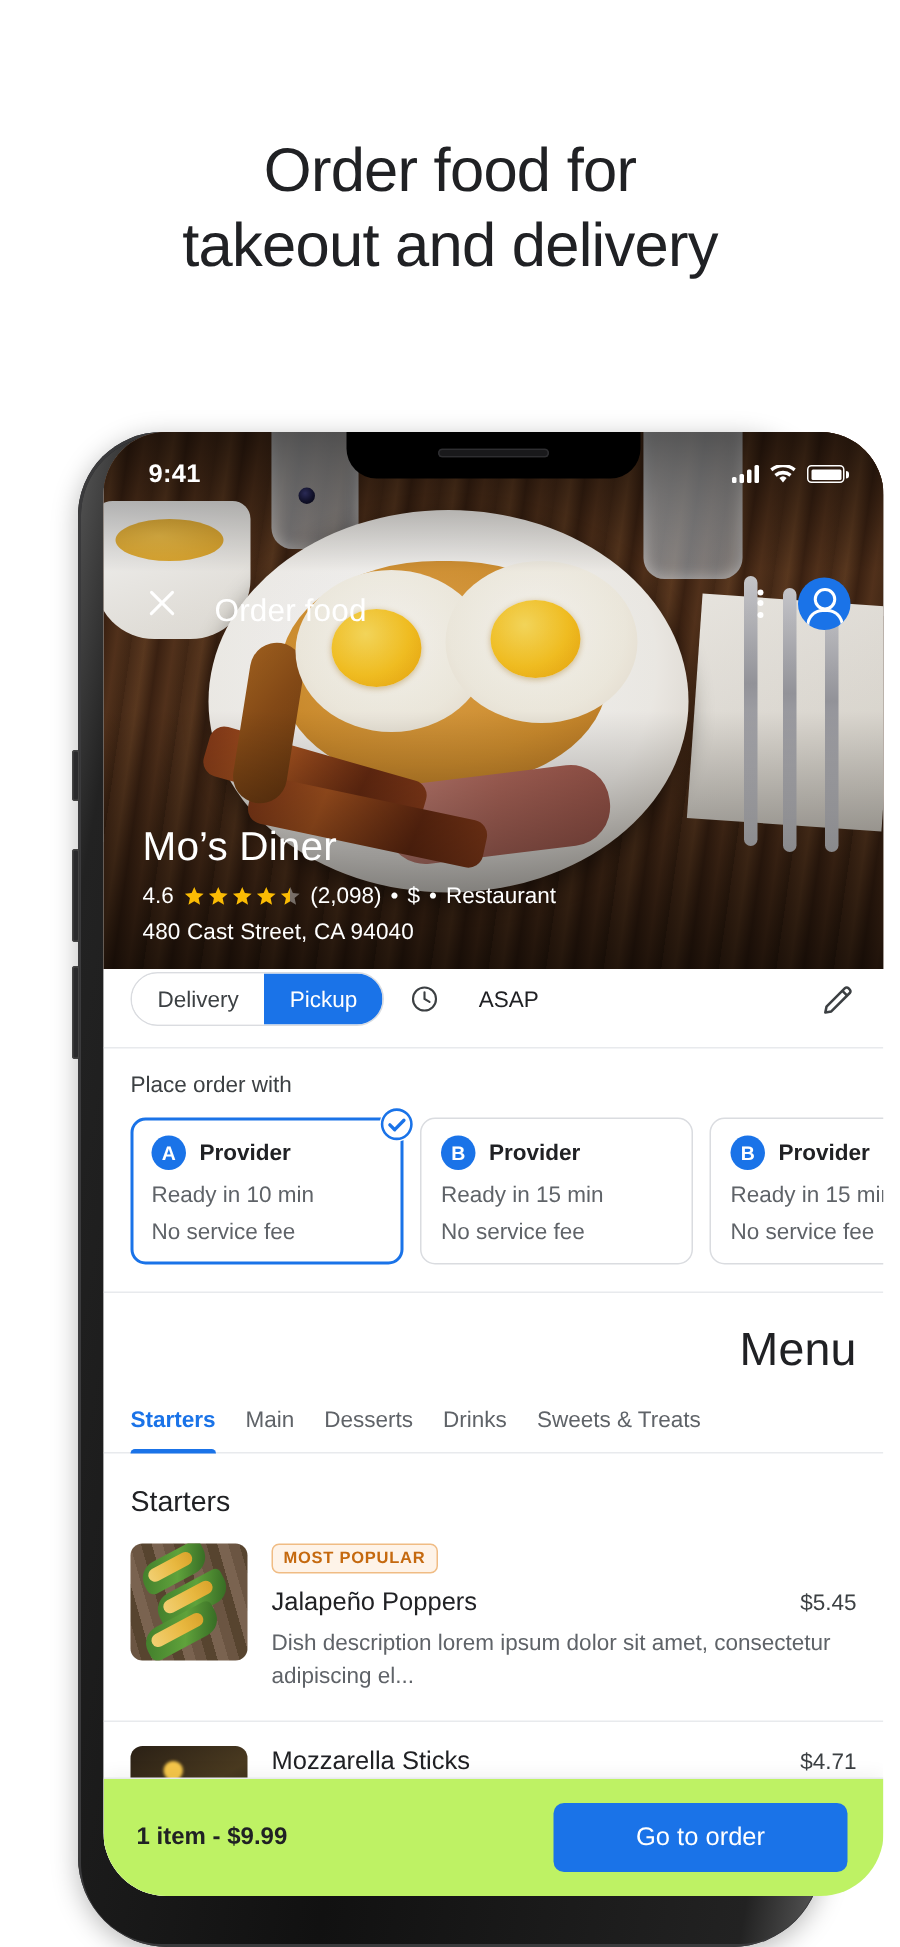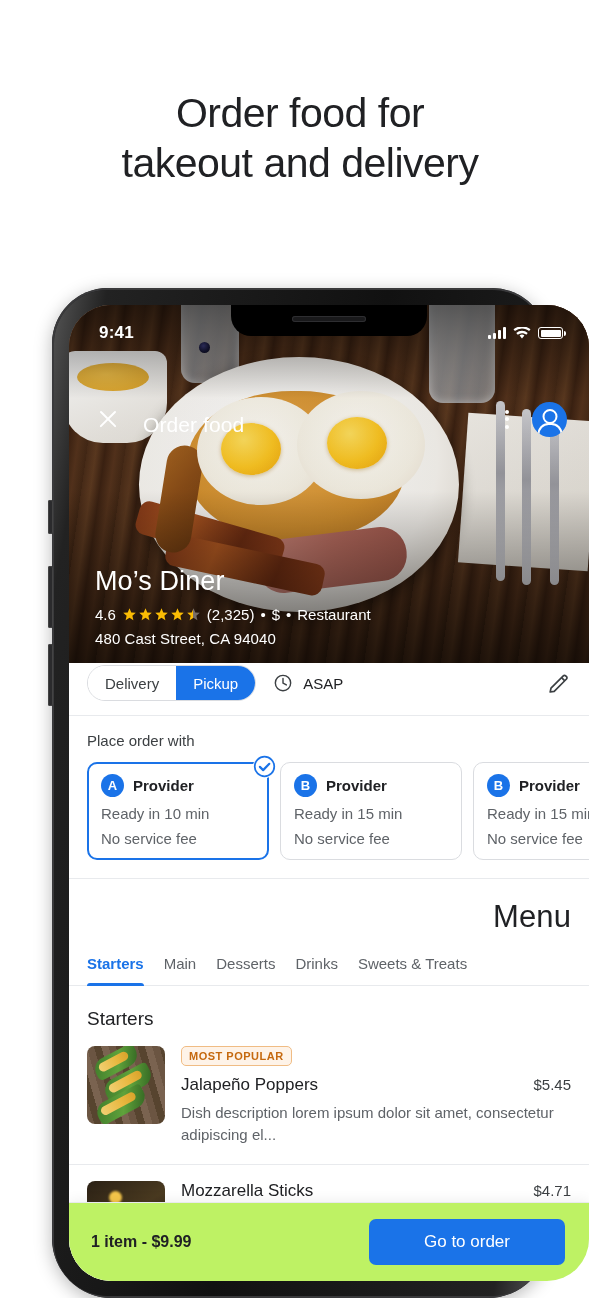--- a/index.html
+++ b/index.html
@@ -43,21 +43,21 @@
     box-shadow: inset 0 0 0 1px #444;
   }
   .btn-mute   { left:-4px; top:212px;  width:5px; height:34px; }
   .btn-volup  { left:-4px; top:278px;  width:5px; height:62px; }
   .btn-voldn  { left:-4px; top:356px;  width:5px; height:62px; }
   .btn-power  { right:-4px; top:300px; width:5px; height:92px; }
 
   
   .screen {
     position: absolute;
-    left: 17px; top: 17px;
+    left: 17px; top: 0;
     width: 520px; height: 976px;
     border-radius: 42px;
     overflow: hidden;
     background: #ffffff;
   }
   
 
   
   .hero {
     position: relative;
@@ -243,21 +243,21 @@
   .segmented {
     display:flex; border:1px solid #dadce0; border-radius:19px; overflow:hidden; height: 36px;
   }
   .seg {
     padding: 0 17px; display:flex; align-items:center; font-size:15px;
     color:#3c4043; background:#fff; cursor:pointer; white-space:nowrap;
   }
   .seg.active { background:#1a73e8; color:#fff; }
   .clock-icon { width:20px; height:20px; margin-left:17px; position:relative; }
   .clock-icon svg { display:block; }
-  .asap { font-size:15px; color:#202124; margin-left:10px; }
+  .asap { font-size:15px; color:#202124; margin-left:26px; }
   .edit-btn { margin-left:auto; width:24px; height:24px; cursor:pointer; }
 
   .provider-section { padding: 16px 0 18px 18px; border-bottom: 1px solid #e8eaed; }
   .provider-label { font-size:15px; color:#3c4043; margin-bottom:13px; }
   .provider-row { display:flex; gap:11px; }
   .pcard {
     flex: 0 0 auto; width: 182px; border:1px solid #dadce0; border-radius:10px;
     padding: 11px 13px 12px; position:relative; background:#fff; cursor:pointer;
   }
   .pcard.selected { border:2px solid #1a73e8; padding:10px 12px 11px; }
@@ -452,21 +452,21 @@
                   <defs>
                     <linearGradient id="hg">
                       <stop offset="50%" stop-color="#fbbc04"></stop>
                       <stop offset="50%" stop-color="rgba(255,255,255,.38)"></stop>
                     </linearGradient>
                   </defs>
                   <path fill="url(#hg)" d="M12 17.3 5.8 21l1.6-7.1L2 9.2l7.2-.6L12 2l2.8 6.6 7.2.6-5.4 4.7 1.6 7.1z"></path>
                 </svg>
               </span>
           </span>
-          <span>(2,325)</span>
+          <span>(2,098)</span>
           <span>•</span>
           <span>$</span>
           <span>•</span>
           <span>Restaurant</span>
         </div>
         <div class="rest-addr">480 Cast Street, CA 94040</div>
       </div>
     </div>
 
     <div class="content">

